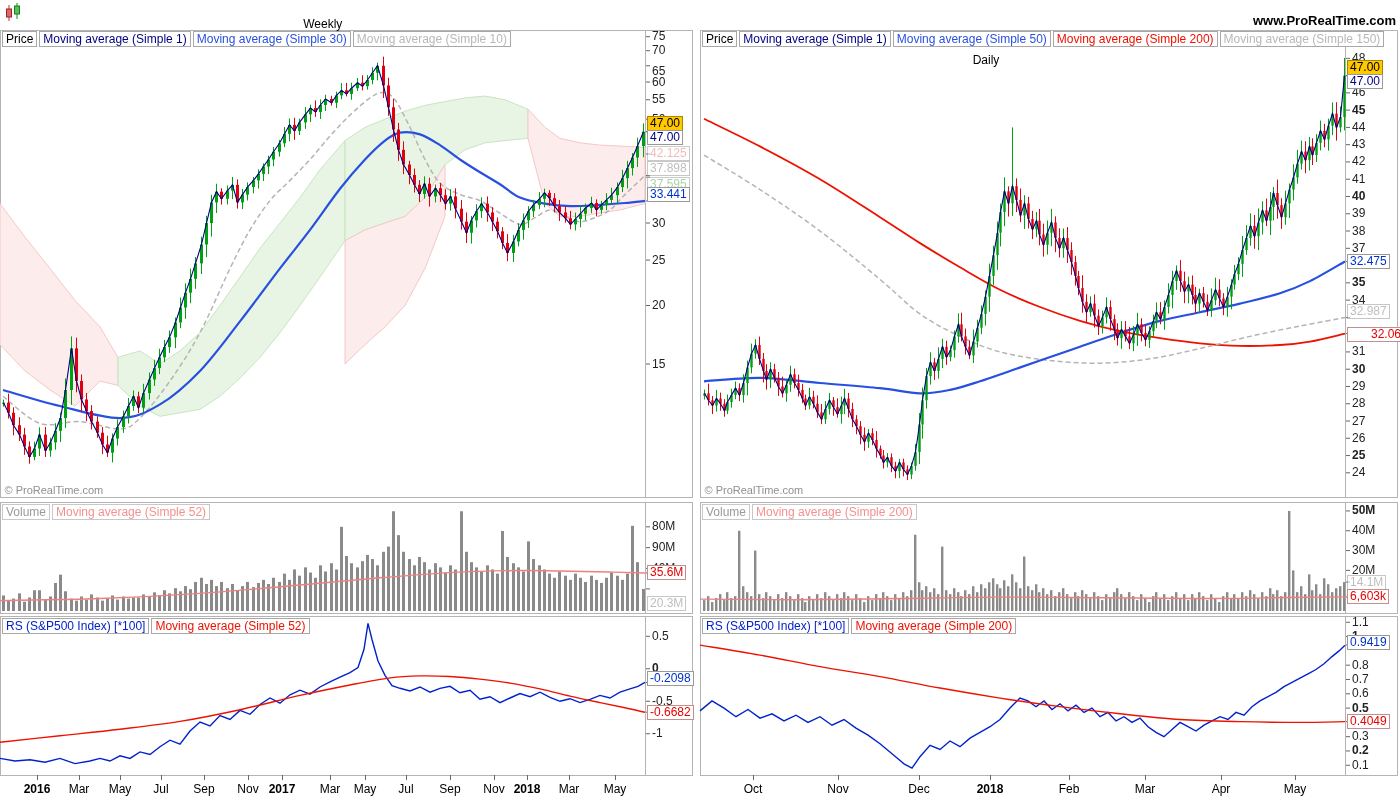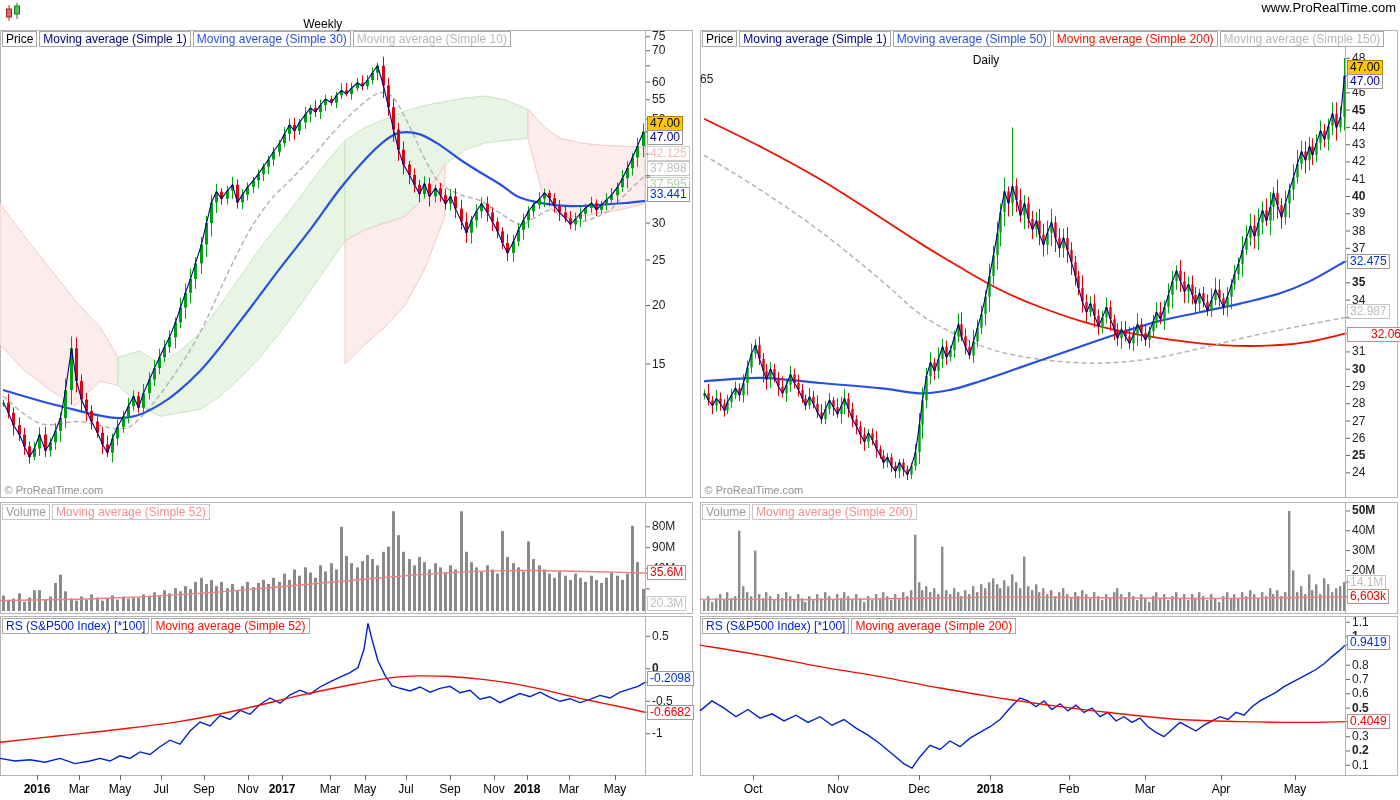--- a/index.html
+++ b/index.html
@@ -2,21 +2,21 @@
 <html><head>
 <meta charset="utf-8">
 <style>
   html,body{margin:0;padding:0;background:#fff;}
   #stage{position:relative;width:1400px;height:800px;background:#fff;
     font-family:"Liberation Sans", sans-serif;overflow:hidden;}
   #chart-svg{position:absolute;left:0;top:0;}
   .hdr{position:absolute;left:0;top:0;width:1400px;height:22px;}
   .hdr-title{position:absolute;left:22px;top:3px;font-size:13px;font-weight:bold;color:#000;white-space:nowrap;}
   .hdr-title span{margin-right:14px;}
-  .hdr-site{position:absolute;right:4px;top:0;font-size:13px;font-weight:normal;color:#000;}
+  .hdr-site{position:absolute;right:4px;top:13px;font-size:13px;font-weight:bold;color:#000;}
   .pane-title{position:absolute;font-size:12px;color:#000;transform:translateX(-50%);top:17px;}
   .legend{position:absolute;display:flex;gap:2px;}
   .lgi{border:1px solid #a8a8a8;background:#fff;font-size:12px;line-height:14px;height:14px;
     padding:0 3px;white-space:nowrap;}
   .wm{position:absolute;font-size:11px;color:#909090;}
   .albl{position:absolute;font-size:12px;color:#222;height:13px;line-height:13px;}
   .albl.b{font-weight:bold;}
   .abox{position:absolute;font-size:12px;height:13px;line-height:13px;border:1px solid #999;
     background:#fff;padding:0 2px;white-space:nowrap;}
   .abox.gold{background:#ffc800;border-color:#a88400;color:#000;}
@@ -1032,21 +1032,21 @@
       <line x1="919.5" y1="775" x2="919.5" y2="780" stroke="#666"></line>
       <line x1="990.5" y1="775" x2="990.5" y2="780" stroke="#666"></line>
       <line x1="1069.5" y1="775" x2="1069.5" y2="780" stroke="#666"></line>
       <line x1="1145.5" y1="775" x2="1145.5" y2="780" stroke="#666"></line>
       <line x1="1221.5" y1="775" x2="1221.5" y2="780" stroke="#666"></line>
       <line x1="1295.5" y1="775" x2="1295.5" y2="780" stroke="#666"></line>
     </svg>
   <div id="overlay">
       <div class="albl" style="left: 652px; top: 30.1689px;">75</div>
       <div class="albl" style="left: 652px; top: 44.2009px;">70</div>
-      <div class="albl" style="left: 652px; top: 73px; margin-left: 48px;">65</div>
+      <div class="albl" style="left: 652px; top: 65px;">65</div>
       <div class="albl" style="left: 652px; top: 75.5526px;">60</div>
       <div class="albl" style="left: 652px; top: 93.2493px;">55</div>
       <div class="albl" style="left: 652px; top: 112.634px;">50</div>
       <div class="albl" style="left: 652px; top: 216.527px;">30</div>
       <div class="albl" style="left: 652px; top: 253.609px;">25</div>
       <div class="albl" style="left: 652px; top: 298.992px;">20</div>
       <div class="albl" style="left: 652px; top: 357.502px;">15</div>
       <div class="abox gold" style="left: 647px; top: 116.218px;">47.00</div>
       <div class="abox navy" style="left: 647px; top: 130.218px;">47.00</div>
       <div class="abox pink-faded" style="left: 647px; top: 146.49px;">42.125</div>

